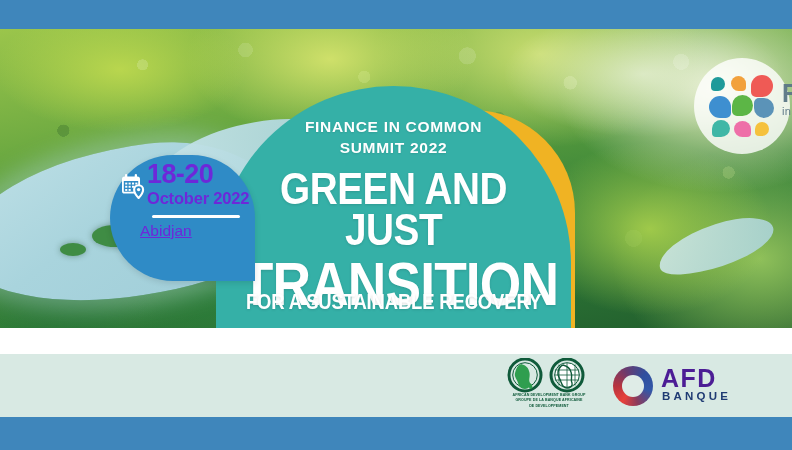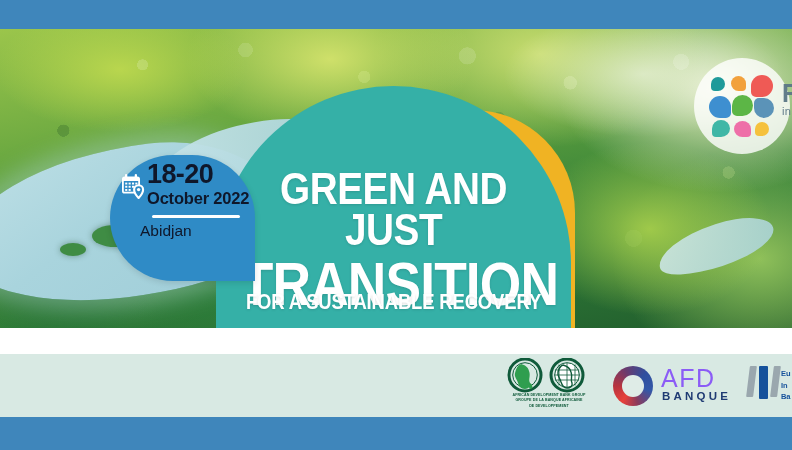--- a/index.html
+++ b/index.html
@@ -116,28 +116,28 @@
     transform:scaleX(.84);transform-origin:center top;
     text-shadow:0 1px 3px rgba(0,0,0,.13);
   }
 
   
   .bubble{
     position:absolute;left:110px;top:155px;width:145px;height:126px;
     background:#2f8bc6;border-radius:72px 72px 0 72px;
     box-shadow:0 2px 6px rgba(0,0,0,.12);
   }
-  .bub-inner{position:absolute;left:110px;top:155px;width:145px;height:126px;color:#0f172a;}
+  .bub-inner{position:absolute;left:110px;top:155px;width:145px;height:126px;color:#6d28d9;}
   .cal-icon{position:absolute;left:11px;top:18px;width:26px;height:26px;}
   .dates{position:absolute;left:37px;top:6px;width:104px;}
   .d-big{font-size:27px;font-weight:bold;letter-spacing:-.6px;line-height:1.0;}
   .d-small{font-size:16.5px;font-weight:bold;letter-spacing:-.2px;line-height:1.2;margin-top:1px;}
   .rule{position:absolute;left:42px;top:60px;width:88px;height:3px;background:#fff;border-radius:2px;}
   .city{position:absolute;left:0;top:66px;width:145px;padding-left:30px;box-sizing:border-box;}
-  .c1{font-size:15.5px;line-height:1.25;}
+  .c1{font-size:15.5px;line-height:1.25;text-decoration:underline;}
   .c2{font-size:13.5px;line-height:1.3;}
 
   
   .fics{position:absolute;left:694px;top:58px;width:98px;height:96px;}
   .fics-disc{
     position:absolute;left:0;top:0;width:96px;height:96px;border-radius:50%;
     background:rgba(255,255,255,.80);filter:blur(.3px);
   }
   .fics-grid{position:absolute;left:15px;top:17px;width:66px;height:62px;}
   .blob{position:absolute;}
@@ -152,21 +152,21 @@
   .afdb{position:absolute;left:497px;top:4px;width:104px;height:54px;}
   .afdb-mark{position:absolute;left:0;top:0;width:104px;height:36px;}
   .afdb-txt{
     position:absolute;left:0;top:35px;width:104px;text-align:center;
     font-size:3.6px;line-height:1.5;color:#0f5a3a;font-weight:bold;letter-spacing:.1px;
   }
   .afd{position:absolute;left:613px;top:10px;width:122px;height:44px;}
   .afd-ring{position:absolute;left:0;top:2px;width:40px;height:40px;border-radius:50%;
     background:conic-gradient(from 215deg,#e8413a 0deg,#b7343f 55deg,#6a3b6e 120deg,#2f4f9e 190deg,#3358a8 250deg,#8a3a5c 310deg,#e8413a 360deg);}
   .afd-hole{position:absolute;left:9px;top:11px;width:22px;height:22px;border-radius:50%;background:#dfece7;}
-  .afd-a{position:absolute;left:48px;top:0px;font-size:25px;font-weight:normal;color:#8b5cf6;letter-spacing:1.5px;}
+  .afd-a{position:absolute;left:48px;top:0px;font-size:25px;font-weight:bold;color:#4c1d95;letter-spacing:1.5px;}
   .afd-g{position:absolute;left:49px;top:26px;font-size:11.5px;font-weight:bold;color:#1f3b73;letter-spacing:3.2px;}
   .eib{position:absolute;left:748px;top:12px;width:44px;height:40px;}
   .eib-bar{position:absolute;top:0;width:7px;height:31px;background:#9aa7ae;border-radius:1px;}
   .eib-bar.mid{background:#15519b;width:9px;height:33px;}
   .eib-txt{position:absolute;left:33px;top:2px;width:40px;color:#15519b;
     font-size:7.5px;font-weight:bold;line-height:1.55;letter-spacing:-.1px;}
 </style>
 </head>
 <body>
 
@@ -184,20 +184,24 @@
     <div class="islet" style="left:60px;top:214px;width:26px;height:13px;"></div>
     <div class="riverR"></div>
     <div class="haze"></div>
   </div>
 
   <div class="yellow"></div>
 
   <div class="teal"></div>
 
   <div class="txt">
+    <div class="kicker">
+      <span>FINANCE IN COMMON</span><br>
+      <span>SUMMIT 2022</span>
+    </div>
     <div class="headline">
       <span class="hl1">GREEN AND JUST</span>
       <span class="hl2">TRANSITION</span>
     </div>
     <div class="tagline">FOR A SUSTAINABLE RECOVERY</div>
   </div>
 
   <div class="bubble"></div>
   <div class="bub-inner">
     <span class="cal-icon">
@@ -283,26 +287,16 @@
       </div>
     </div>
 
     <div class="afd">
       <span class="afd-ring"></span>
       <span class="afd-hole"></span>
       <span class="afd-a">AFD</span>
       <span class="afd-g">BANQUE</span>
     </div>
 
-    <div class="eib">
-      <span class="eib-bar" style="left:0;transform:skewX(-7deg);"></span>
-      <span class="eib-bar mid" style="left:11px;"></span>
-      <span class="eib-bar" style="left:24px;transform:skewX(-7deg);"></span>
-      <div class="eib-txt">
-        <span>Eu</span><br>
-        <span>In</span><br>
-        <span>Ba</span>
-      </div>
-    </div>
   </div>
 
   <div class="band-bottom"></div>
 </div>
 
 </body></html>

